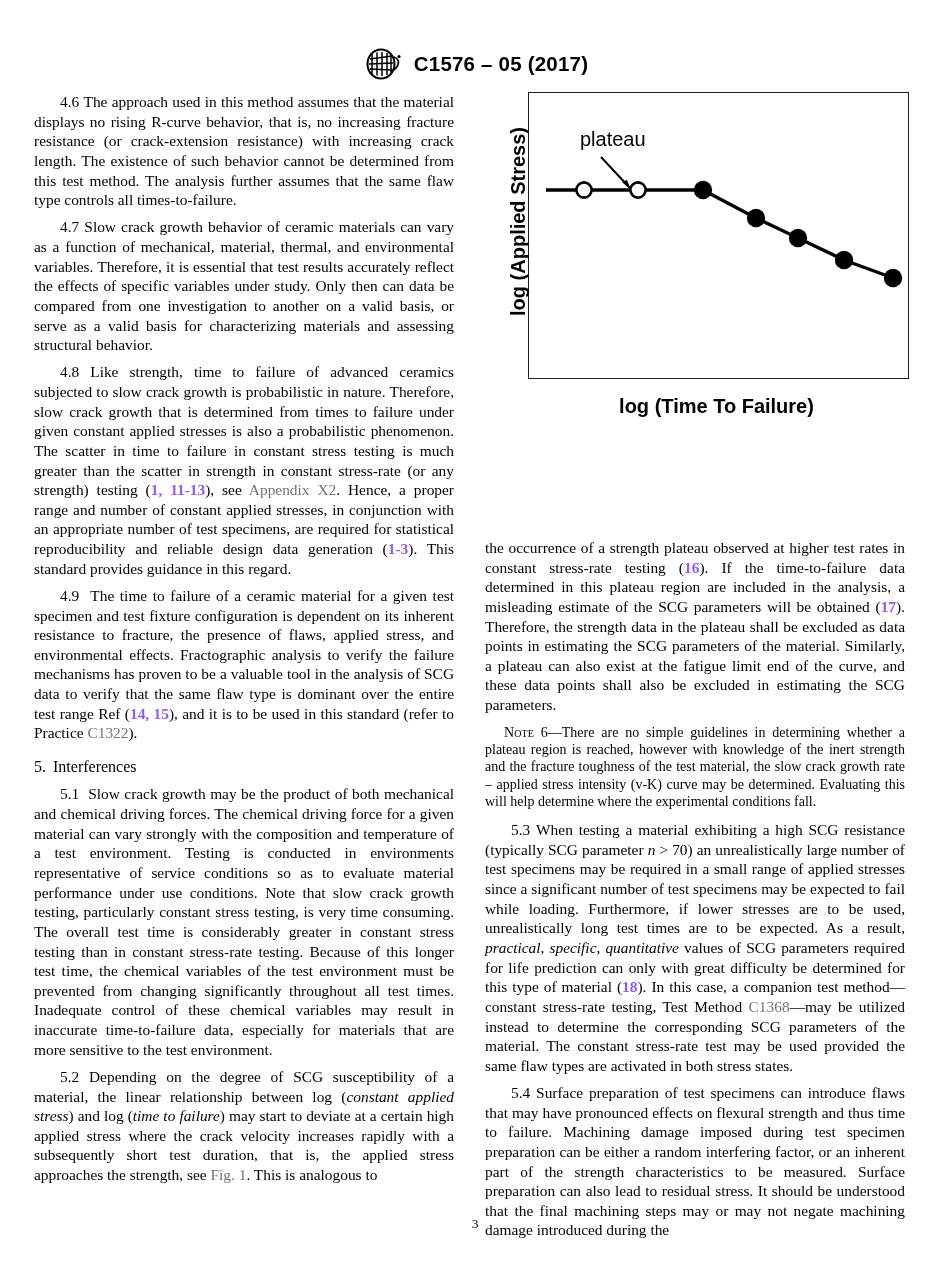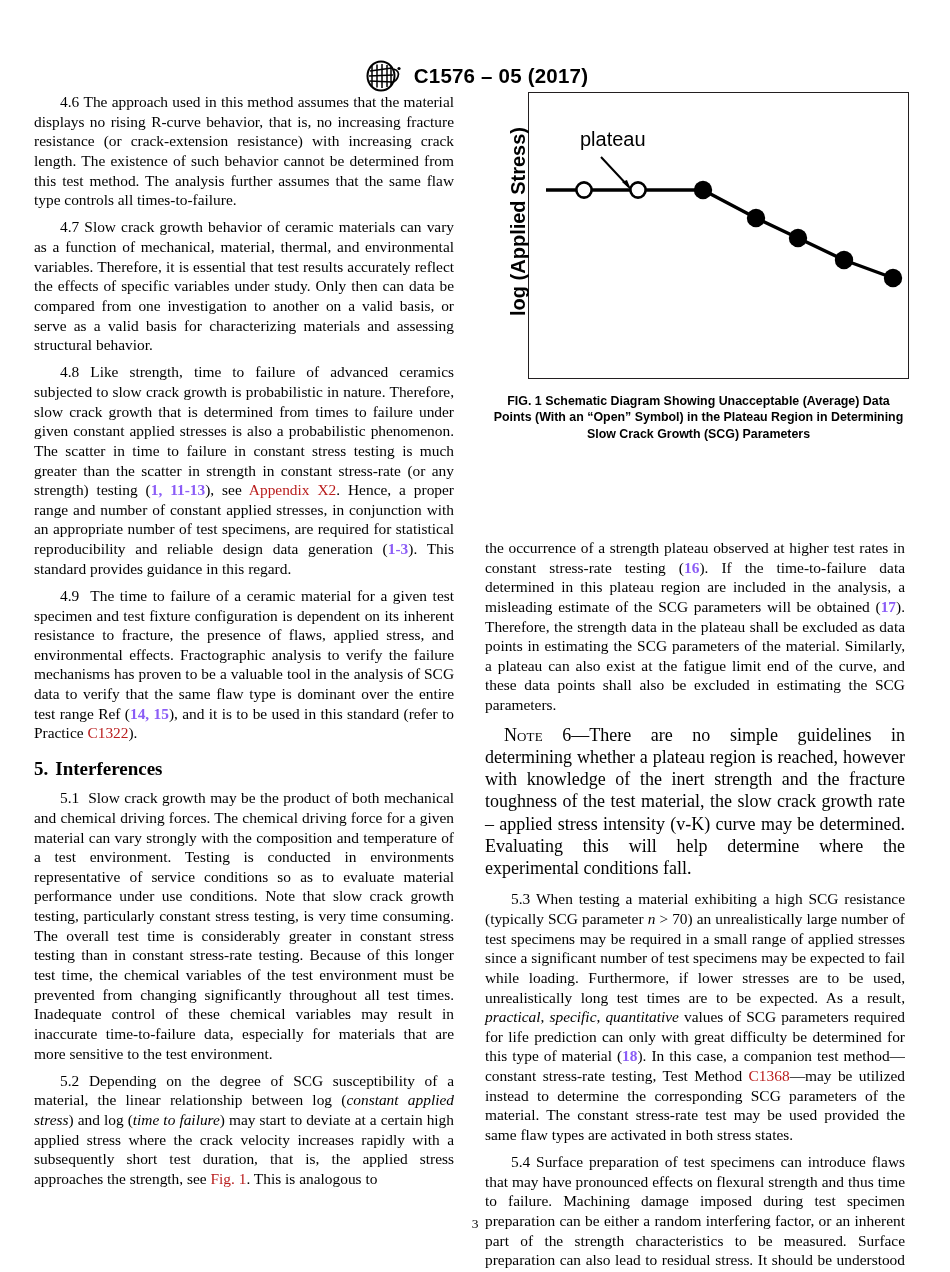--- a/index.html
+++ b/index.html
@@ -12,21 +12,21 @@
     height: 1272px;
     position: relative;
     font-family: "Liberation Serif", serif;
     color: #000000;
     overflow: hidden;
   }
 
   
   #page-header {
     position: absolute;
-    top: 60px;
+    top: 48px;
     left: 0;
     width: 950px;
     display: flex;
     align-items: center;
     justify-content: center;
     gap: 10px;
   }
   #astm-logo {
     width: 42px;
     height: 32px;
@@ -53,40 +53,40 @@
   }
   #left-column { left: 34px; }
   #right-column { left: 485px; top: 538px; width: 420px; }
 
   .para {
     margin: 0 0 7.5px 0;
     text-indent: 26px;
   }
 
   .section-heading {
-    font-weight: bold;
-    font-size: 19px;
+    font-weight: normal;
+    font-size: 16px;
     margin: 14px 0 7px 0;
     text-indent: 0;
     text-align: left;
   }
   .section-heading .sec-num { margin-right: 7px; }
 
   .ref {
     color: #8b5cf6;
     font-weight: bold;
   }
   .link {
-    color: #b91c1c;
+    color: #737373;
   }
   .ital { font-style: italic; }
 
   
   .note {
-    font-size: 18px;
+    font-size: 14px;
     line-height: 1.235;
     text-align: justify;
     text-indent: 19px;
     margin: 9px 0 10px 0;
   }
   .note-label {
     font-variant: small-caps;
     letter-spacing: 0.1px;
   }
 
@@ -214,21 +214,21 @@
       <circle cx="228" cy="126" r="9.2" fill="#000000"></circle>
       <circle cx="270" cy="146" r="9.2" fill="#000000"></circle>
       <circle cx="316" cy="168" r="9.2" fill="#000000"></circle>
       <circle cx="365" cy="186" r="9.2" fill="#000000"></circle>
 
       <path d="M73 65 L101 95" stroke="#000000" stroke-width="2" fill="none"></path>
       <path d="M103 98 L94 90 L99 88 Z" fill="#000000"></path>
       <text x="52" y="54" font-family="Liberation Sans, sans-serif" font-size="20" fill="#000000">plateau</text>
     </svg>
   </div>
-  <div id="figure-caption">FIG. 1 Schematic Diagram Showing Unacceptable (Average) Data Points (With an “Open” Symbol) in the Plateau Region in Determining Slow Crack Growth (SCG) Parameters</div>
+  <div id="x-axis-label">log (Time To Failure)</div>
 </div>
 
 <div id="right-column" class="column">
 
   <p class="para" style="text-indent:0"><span>the occurrence of a strength plateau observed at higher test rates in constant stress-rate testing (</span><span class="ref">16</span><span>). If the time-to-failure data determined in this plateau region are included in the analysis, a misleading estimate of the SCG parameters will be obtained (</span><span class="ref">17</span><span>). Therefore, the strength data in the plateau shall be excluded as data points in estimating the SCG parameters of the material. Similarly, a plateau can also exist at the fatigue limit end of the curve, and these data points shall also be excluded in estimating the SCG parameters.</span></p>
 
   <p class="note"><span class="note-label">Note</span><span> 6</span><span>—There are no simple guidelines in determining whether a plateau region is reached, however with knowledge of the inert strength and the fracture toughness of the test material, the slow crack growth rate – applied stress intensity (v-K) curve may be determined. Evaluating this will help determine where the experimental conditions fall.</span></p>
 
   <p class="para"><span>5.3</span>&nbsp;<span>When testing a material exhibiting a high SCG resistance (typically SCG parameter </span><span class="ital">n</span><span> &gt; 70) an unrealistically large number of test specimens may be required in a small range of applied stresses since a significant number of test specimens may be expected to fail while loading. Furthermore, if lower stresses are to be used, unrealistically long test times are to be expected. As a result, </span><span class="ital">practical</span><span>, </span><span class="ital">specific</span><span>, </span><span class="ital">quantitative</span><span> values of SCG parameters required for life prediction can only with great difficulty be determined for this type of material (</span><span class="ref">18</span><span>). In this case, a companion test method—constant stress-rate testing, Test Method </span><span class="link">C1368</span><span>—may be utilized instead to determine the corresponding SCG parameters of the material. The constant stress-rate test may be used provided the same flaw types are activated in both stress states.</span></p>
 

